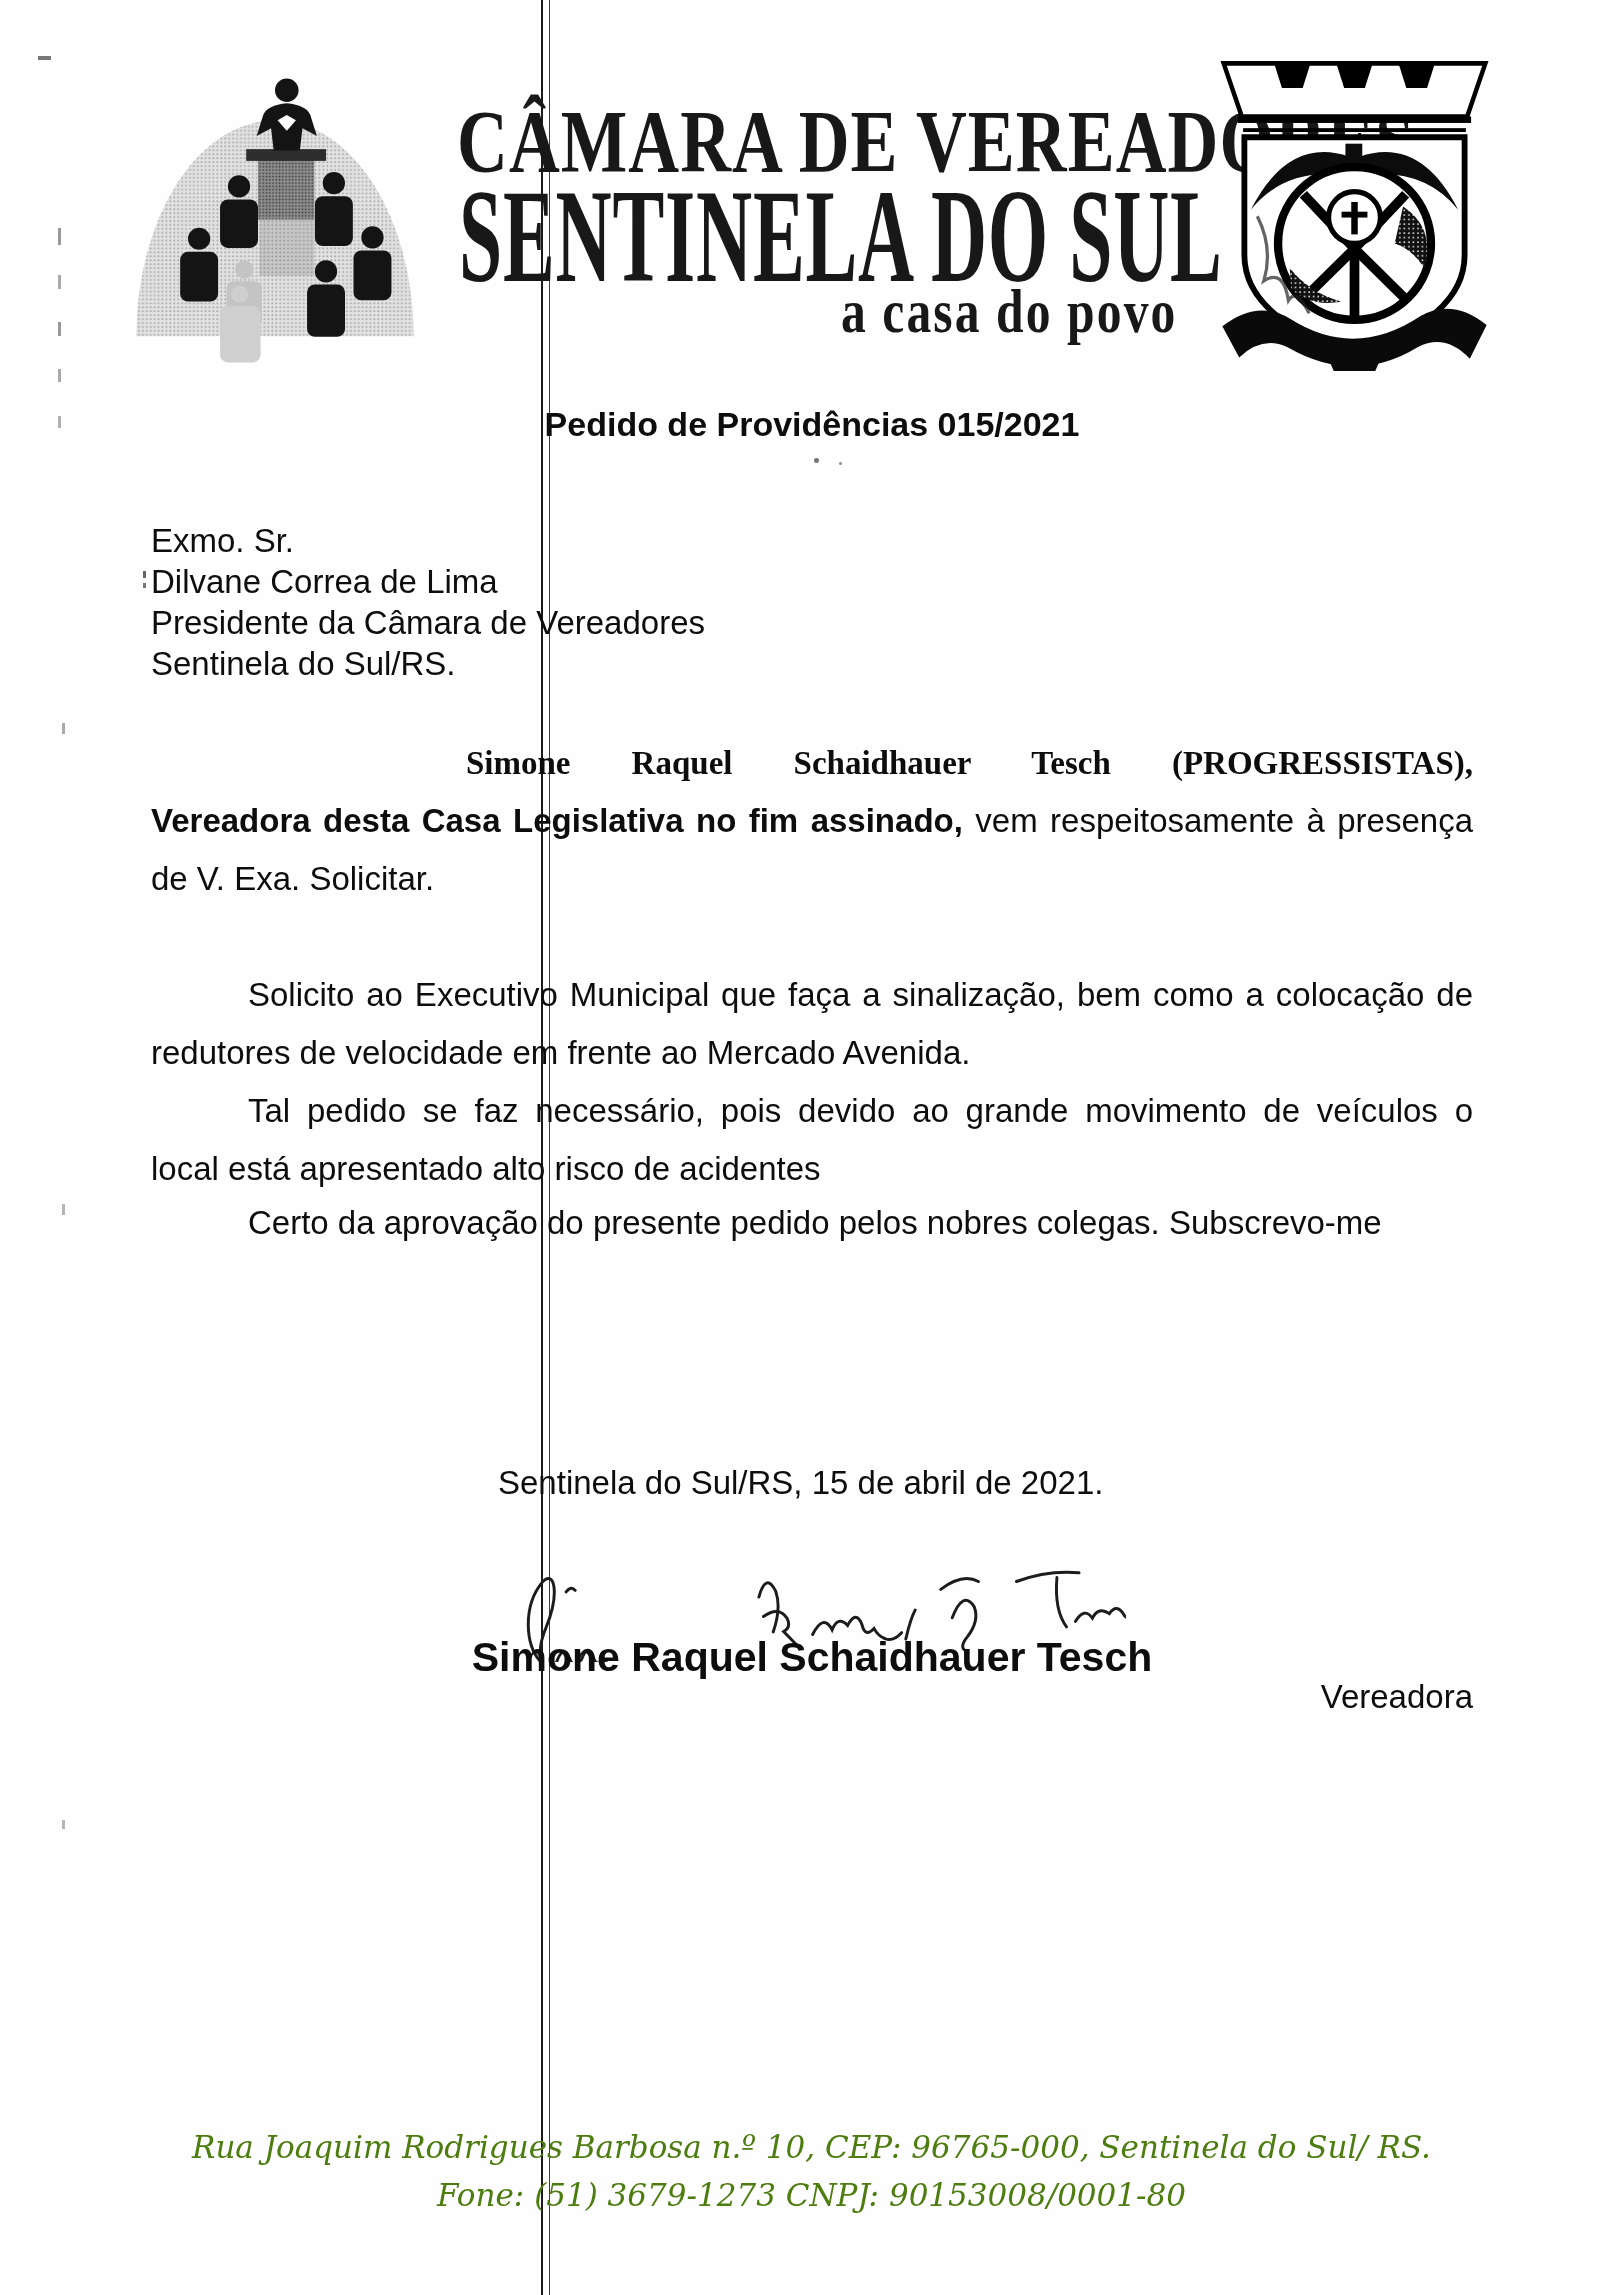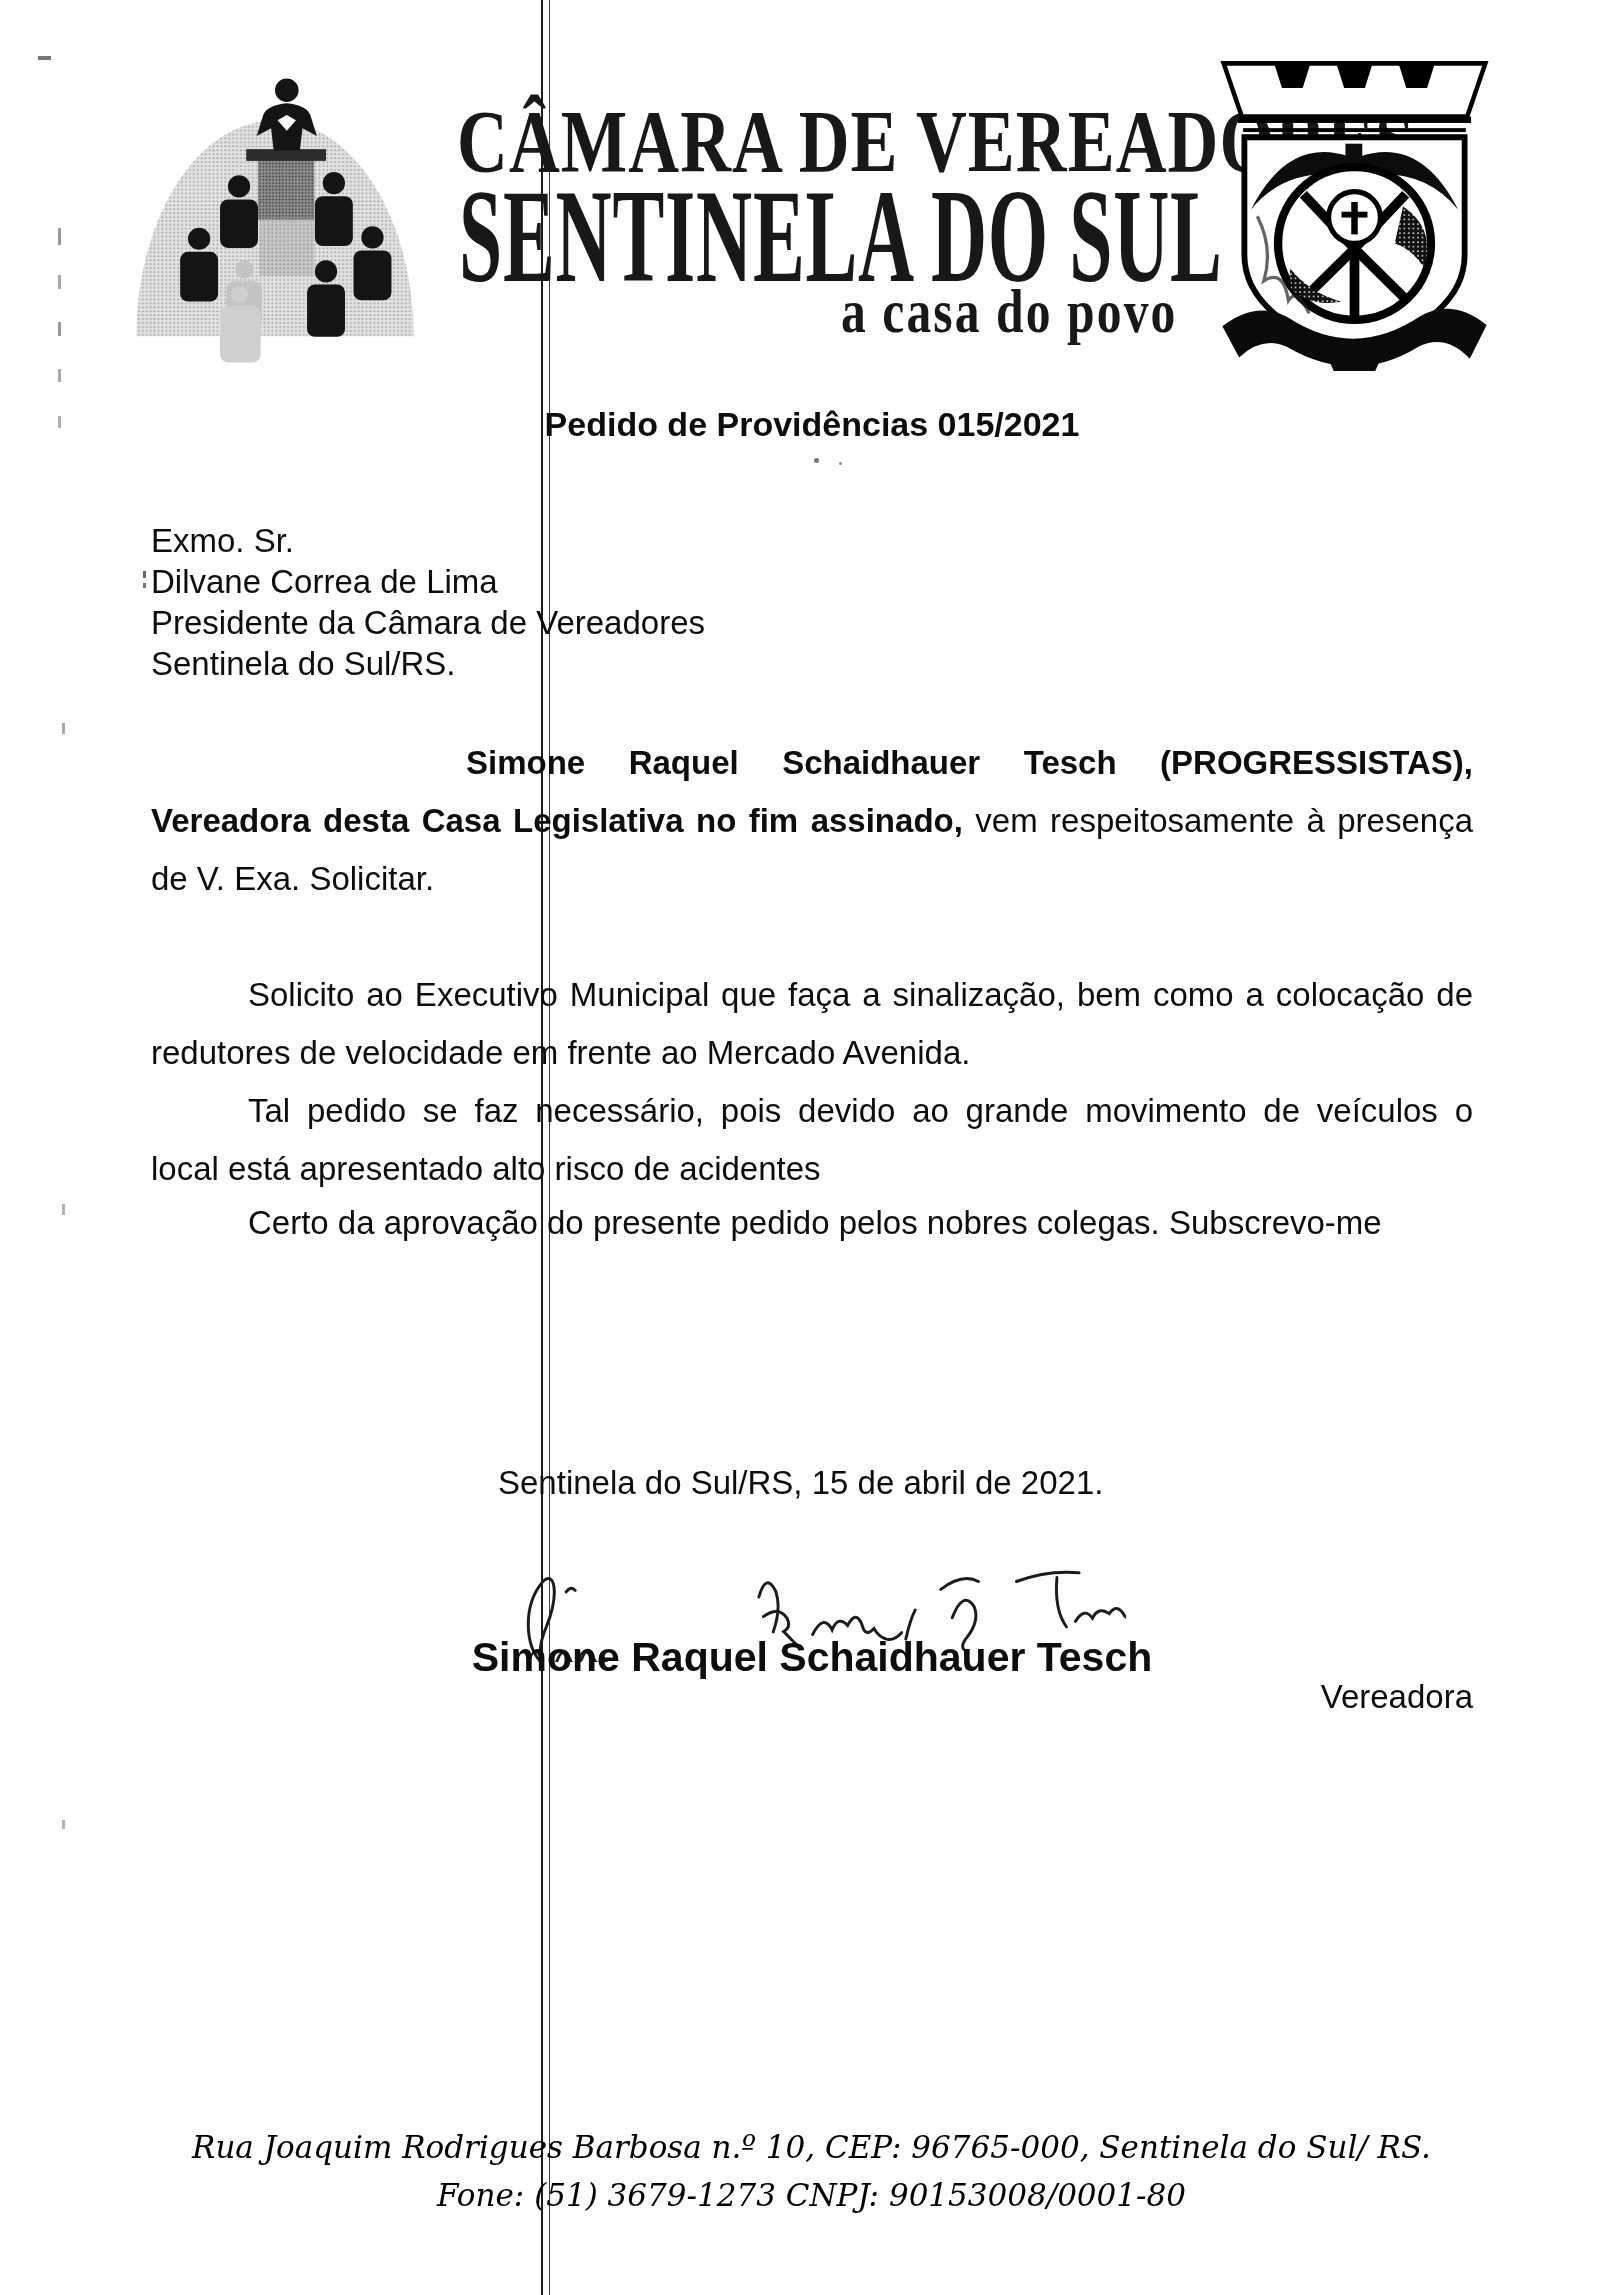--- a/index.html
+++ b/index.html
@@ -20,33 +20,33 @@
   .crest-svg{position:absolute;left:1212px;top:54px;}
   
   .doc-title{position:absolute;left:151px;top:401px;width:1322px;text-align:center;
         font-size:34px;font-weight:bold;line-height:46px;}
   .title-smudge{position:absolute;left:814px;top:458px;width:4.6px;height:4.6px;background:#777;border-radius:50%;}
   .title-smudge.s2{left:839px;top:462px;width:3.3px;height:3.3px;background:#8a8a8a;}
   .addressee{position:absolute;left:151px;top:520px;font-size:33px;line-height:41px;}
   .bodyblock{position:absolute;left:151px;width:1322px;font-size:33px;line-height:58px;}
   .line{min-height:58px;}
   .jl{text-align:justify;text-align-last:justify;}
-  .ind-lg{padding-left:315px;}
+  .ind-lg{padding-left:315px;font-family:Liberation Serif, serif;}
   .ind-sm{padding-left:97px;}
   .b{font-weight:bold;}
   .p1{top:734px;}
   .p23{top:966px;}
   .closing{position:absolute;left:151px;top:1194px;width:1322px;font-size:33px;line-height:58px;padding-left:97px;box-sizing:border-box;}
   .dateline{position:absolute;left:151px;top:1462px;width:1322px;font-size:33px;line-height:42px;padding-left:347px;box-sizing:border-box;}
   .sig-svg{position:absolute;left:504px;top:1557px;}
   .sig-name{position:absolute;left:151px;top:1638px;width:1322px;text-align:center;font-size:41px;font-weight:bold;line-height:39px;}
   .sig-role{position:absolute;left:151px;top:1677px;width:1322px;text-align:right;font-size:33px;line-height:39px;}
   
   .footer{position:absolute;left:0;top:2123px;width:1623px;text-align:center;
-        font-family:"DejaVu Serif",serif;font-style:italic;font-size:31px;line-height:48px;color:#000000;}
+        font-family:"DejaVu Serif",serif;font-style:italic;font-size:31px;line-height:48px;color:#4d7c0f;}
 </style>
 </head>
 <body>
 
 <div class="page">
 
   <div class="scanline main"></div>
   <div class="scanline thin"></div>
   <div class="speck" style="left:38px;top:56px;width:13px;height:3.9px;background:#777;"></div>
   <div class="speck" style="left:58px;top:228px;width:3.3px;height:17px;"></div>

